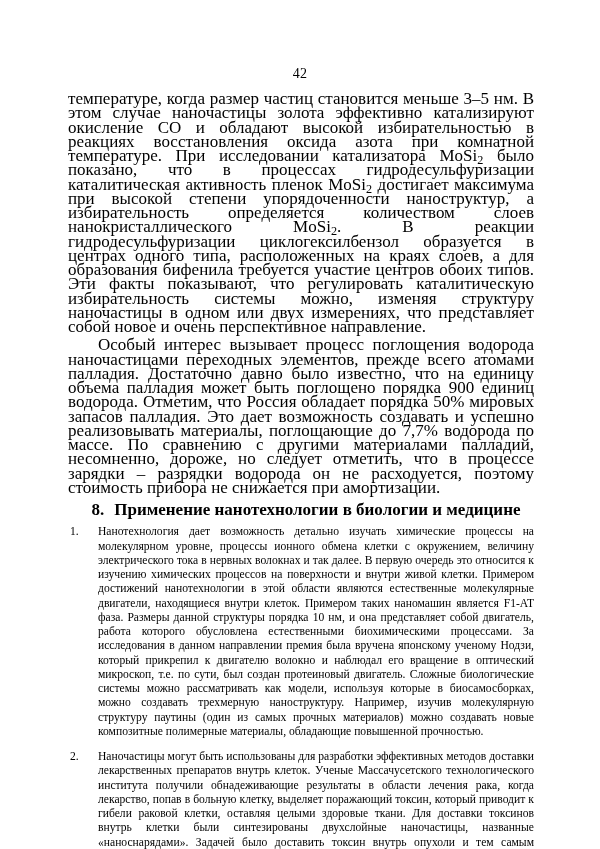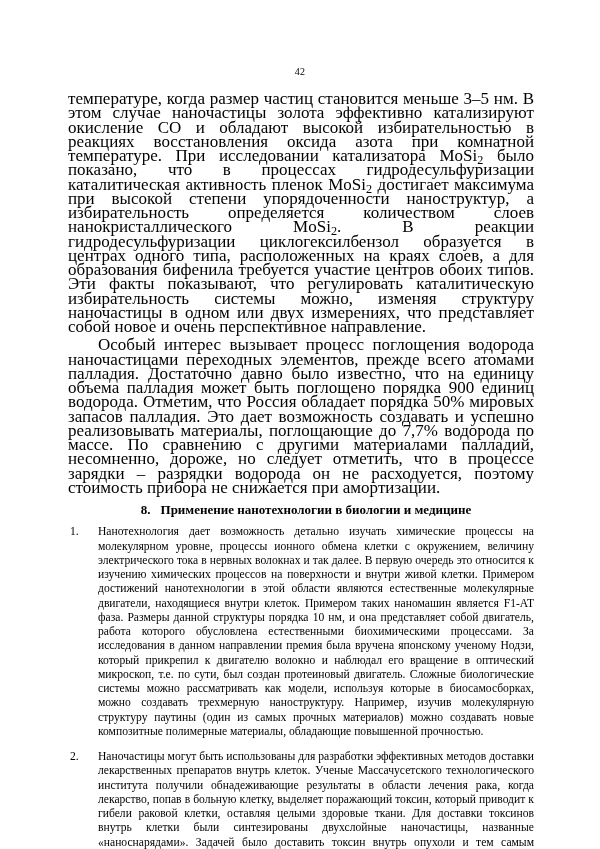--- a/index.html
+++ b/index.html
@@ -20,21 +20,21 @@
     height: 849px;
     background: #ffffff;
     box-sizing: border-box;
   }
   .page-number {
     position: absolute;
     top: 66px;
     left: 0;
     width: 600px;
     text-align: center;
-    font-size: 10px;
+    font-size: 14px;
     letter-spacing: 0.2px;
   }
   .content {
     position: absolute;
     left: 68px;
     top: 92px;
     width: 466px;
   }
   p.body-para {
     margin: 0;
@@ -47,21 +47,21 @@
   }
   p.body-para.indented {
     text-indent: 30px;
   }
   .spacer-sm { height: 4px; }
   .spacer-md { height: 8px; }
   .heading {
     margin: 0;
     text-align: center;
     font-weight: bold;
-    font-size: 13px;
+    font-size: 17px;
     line-height: 14.25px;
     padding-left: 10px;
   }
   .heading .num {
     margin-right: 10px;
   }
   .list {
     margin: 0;
     padding: 0;
     list-style: none;

